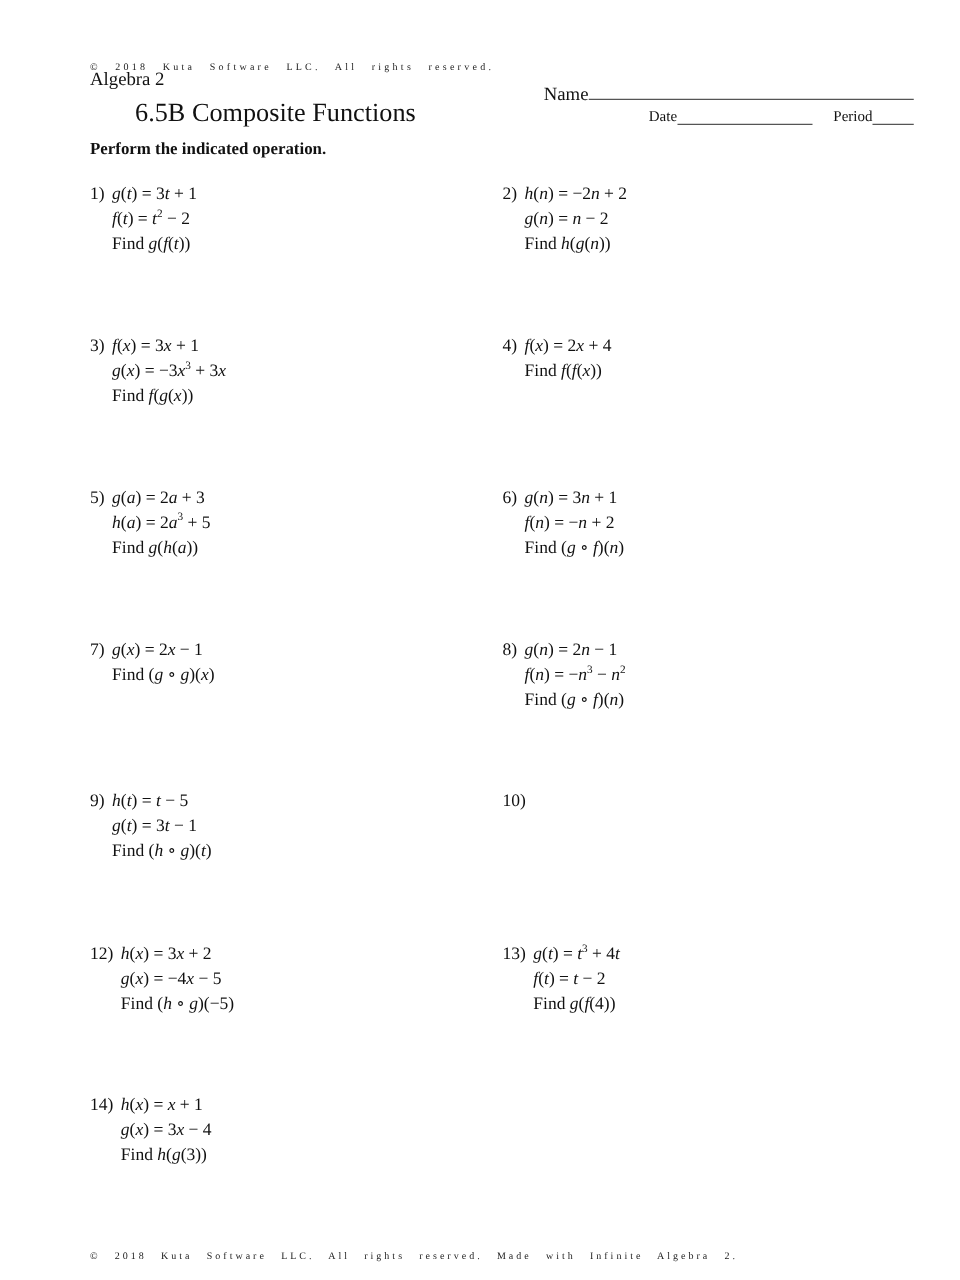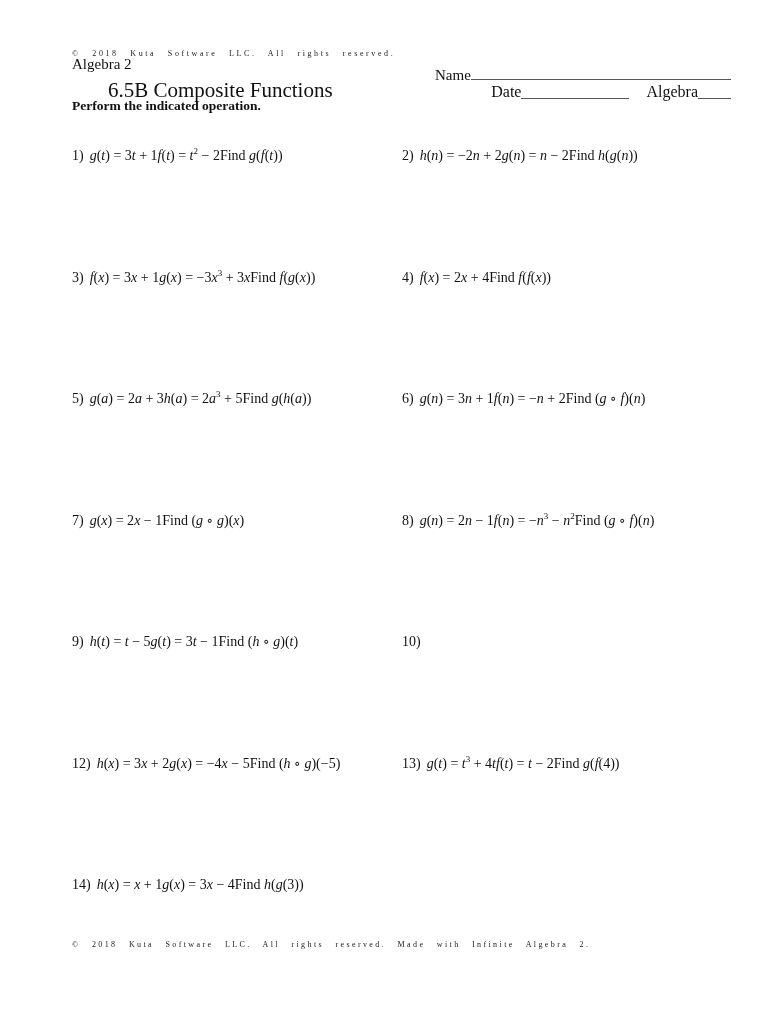--- a/index.html
+++ b/index.html
@@ -48,55 +48,55 @@
     position: absolute;
     left: 72px; right: 37px; top: 78px;
     display: flex;
     align-items: baseline;
     margin-left: 36px;
   }
   .title { font-size: 21px; font-weight: normal; }
   .hrow2 .spacer { flex: 1; }
   .dateperiod {
     display: flex;
-    align-items: center;
-    font-size: 16px;
+    align-items: flex-start;
+    font-size: 12px;
   }
   .date-uline { width: 108px; margin-right: 17px; }
   .period-uline { width: 33px; }
   .instruction {
     position: absolute;
-    left: 72px; top: 98px;
+    left: 72px; top: 111px;
     font-size: 13.5px;
     font-weight: bold;
   }
   
   .problems {
     position: absolute;
     left: 72px; top: 146px; right: 30px;
     display: grid;
     grid-template-columns: 330px 1fr;
     grid-auto-rows: 121.5px;
   }
   .problem-cell {
     display: flex;
     align-items: flex-start;
     gap: 6px;
     font-size: 14px;
   }
   .p-num { line-height: 20px; white-space: nowrap; }
-  .p-lines { display: flex; flex-direction: row; }
+  .p-lines { display: flex; flex-direction: column; }
   .math-line { line-height: 20px; white-space: nowrap; }
   .math-line var { font-style: italic; font-family: inherit; }
   .math-line sup { font-size: 9px; vertical-align: super; line-height: 0; }
   .find-word { font-style: normal; }
   
   .footer {
     position: absolute;
-    left: 72px; top: 940px;
+    left: 72px; top: 1000px;
     font-size: 8px;
     letter-spacing: 2.4px;
     word-spacing: 7px;
     color: #222;
     white-space: nowrap;
   }
 </style>
 </head>
 <body>
 
@@ -112,21 +112,21 @@
   </div>
 
   <div class="copyline">© 2018 Kuta Software LLC.  All rights reserved.</div>
 
   <div class="hrow2">
     <span class="title">6.5B Composite Functions</span>
     <span class="spacer"></span>
     <span class="dateperiod">
       <span>Date</span>
       <span class="uline date-uline"></span>
-      <span>Algebra</span>
+      <span>Period</span>
       <span class="uline period-uline"></span>
     </span>
   </div>
 
   <div class="instruction">Perform the indicated operation.</div>
 
   <div class="problems">
       <div class="problem-cell">
         <span class="p-num">1)</span>
         <div class="p-lines">

